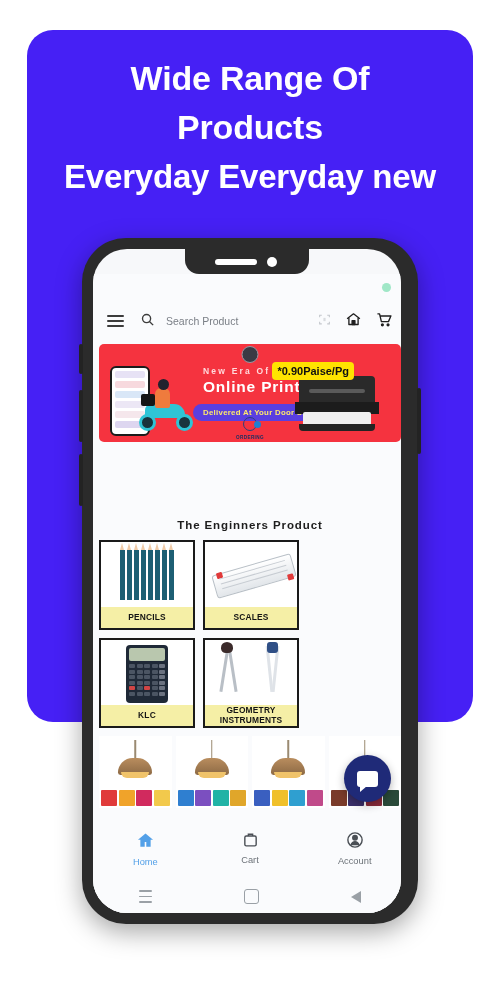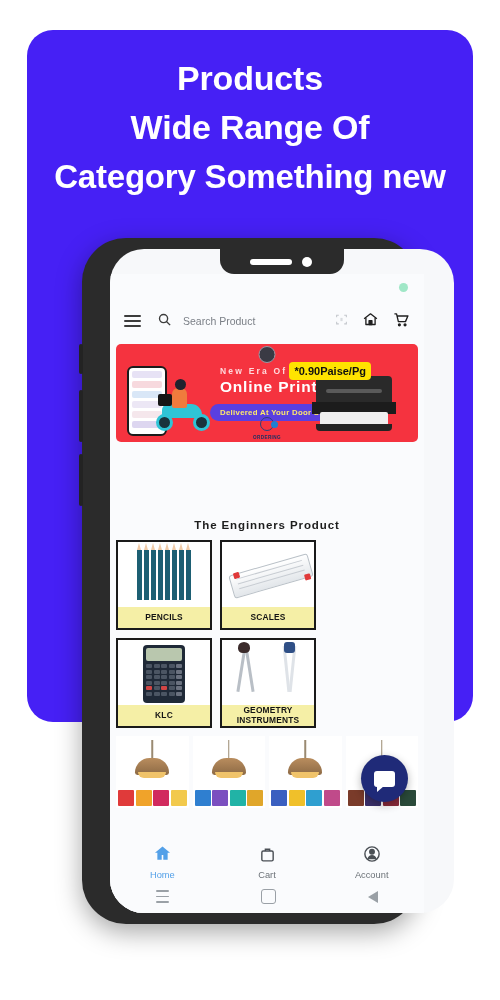--- a/index.html
+++ b/index.html
@@ -19,22 +19,22 @@
   }
   .promo-head .l3{font-size:33px;}
 
   
   .phone{
     position:absolute;left:82px;top:238px;width:336px;height:686px;
     background:#2b2b2b;border-radius:44px;
     box-shadow:0 8px 26px rgba(0,0,0,.35);
   }
   .phone-inner{
-    position:absolute;left:28px;top:11px;width:308px;height:664px;
-    background:#f7f8fa;border-radius:34px;overflow:hidden;padding-left:36px;
+    position:absolute;left:11px;top:11px;width:308px;height:664px;
+    background:#f7f8fa;border-radius:34px;overflow:hidden;
   }
   .notch{
     position:absolute;left:50%;transform:translateX(-50%);top:0;
     width:124px;height:25px;background:#2b2b2b;
     border-bottom-left-radius:14px;border-bottom-right-radius:14px;z-index:6;
   }
   .speaker{position:absolute;left:30px;top:10px;width:42px;height:6px;background:#fff;border-radius:3px;}
   .camera{position:absolute;left:82px;top:8px;width:10px;height:10px;background:#fff;border-radius:50%;}
   .btn-side{position:absolute;left:-3px;background:#232323;border-radius:3px;width:4px;}
   .bs1{top:106px;height:30px;}
@@ -164,39 +164,39 @@
   .lamp-shade:after{content:"";position:absolute;left:3px;bottom:-3px;width:28px;height:6px;background:#f0c36a;border-radius:0 0 14px 14px;}
   .lamp-books{position:absolute;left:2px;right:2px;bottom:2px;height:16px;display:flex;gap:1.5px;}
   .lamp-books i{flex:1;border-radius:1px;}
 
   
   .fab{position:absolute;right:16px;top:481px;width:47px;height:47px;border-radius:50%;background:#1f2a78;display:flex;align-items:center;justify-content:center;box-shadow:0 3px 8px rgba(0,0,0,.3);cursor:pointer;z-index:8;}
   .fab-bub{width:21px;height:16px;background:#fff;border-radius:3px;position:relative;}
   .fab-bub:after{content:"";position:absolute;left:3px;bottom:-5px;border-top:6px solid #fff;border-right:7px solid transparent;}
 
   
-  .bnav{position:absolute;left:0;bottom:33px;width:314px;height:49px;background:#fafbfd;display:flex;align-items:flex-end;}
+  .bnav{position:absolute;left:0;bottom:33px;width:314px;height:49px;background:#fafbfd;display:flex;align-items:flex-start;}
   .bnav-i{flex:1;text-align:center;cursor:pointer;}
   .bnav-i .lbl{font-size:9.3px;color:#6c7278;margin-top:3px;}
   .bnav-i.active .lbl{color:#53a0e8;}
   .sysnav{position:absolute;left:0;bottom:0;width:314px;height:33px;background:#fafbfd;display:flex;align-items:center;justify-content:space-around;}
   .sn{width:13px;height:13px;}
   .sn-rec{display:flex;flex-direction:column;justify-content:space-between;}
   .sn-rec i{height:1.6px;background:#9aa0a6;border-radius:1px;}
   .sn-home{border:1.6px solid #9aa0a6;border-radius:3px;}
   .sn-back{width:0;height:0;border-top:6.5px solid transparent;border-bottom:6.5px solid transparent;border-right:10px solid #9aa0a6;}
 </style>
 </head>
 <body>
 
 <div class="promo-card">
   <div class="promo-head">
+    <div>Wide Range Of</div>
     <div>Products</div>
-    <div>Wide Range Of</div>
-    <div class="l3">Category Something new</div>
+    <div class="l3">Everyday Everyday new</div>
   </div>
 </div>
 
 <div class="phone">
   <div class="btn-side bs1"></div>
   <div class="btn-side bs2"></div>
   <div class="btn-side bs3"></div>
   <div class="btn-right"></div>
 
   <div class="phone-inner">

